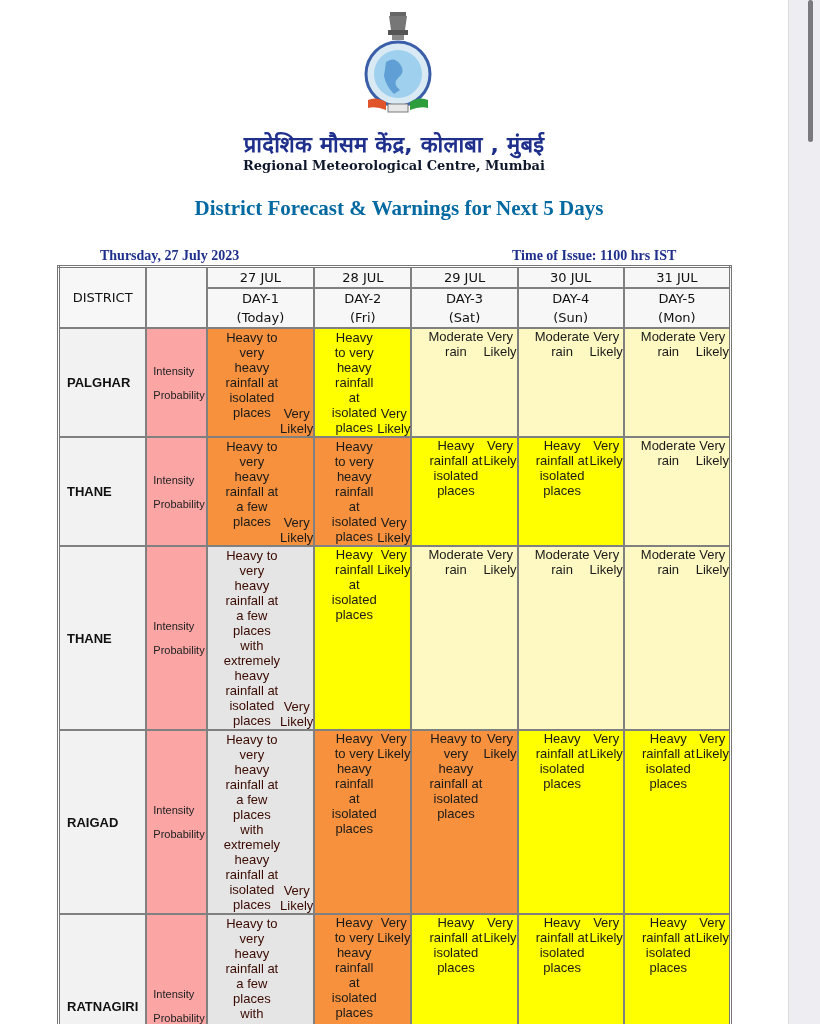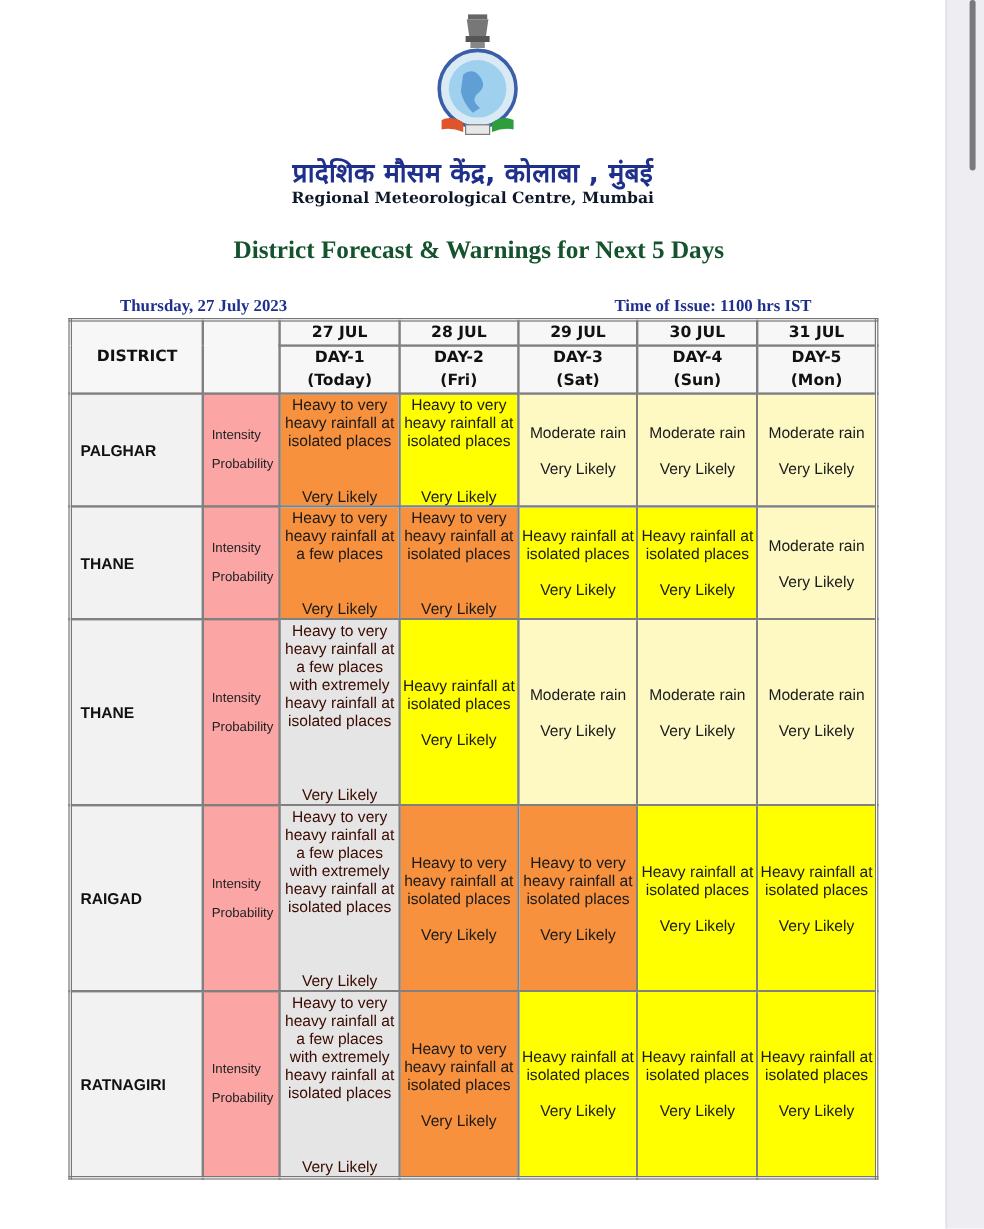--- a/index.html
+++ b/index.html
@@ -4,31 +4,31 @@
 <style>
   html, body { margin:0; padding:0; }
   body { width:820px; height:1024px; background:#ffffff; position:relative; overflow:hidden; font-family:"Liberation Sans", sans-serif; }
   .page { position:absolute; left:0; top:0; width:732px; height:1024px; background:#fff; }
   .scroll-track { position:absolute; left:788px; top:0; width:32px; height:1024px; background:#eeeef2; border-left:1px solid #dcdce0; }
   .scroll-thumb { position:absolute; left:808px; top:0; width:5px; height:142px; background:#7a7a7e; border-radius:3px; }
 
   .emblem { position:absolute; left:362px; top:10px; width:72px; height:108px; }
   .hindi { position:absolute; left:0; width:788px; top:128px; text-align:center; color:#1f2f8c; font-family:"DejaVu Sans", sans-serif; font-weight:bold; font-size:22px; letter-spacing:0.2px; }
   .eng-org { position:absolute; left:0; width:788px; top:158px; text-align:center; color:#0f172a; font-family:"DejaVu Serif", serif; font-weight:bold; font-size:13px; }
-  .title { position:absolute; left:0; width:798px; top:196px; text-align:center; color:#14532d; font-family:"Liberation Serif", serif; font-weight:bold; font-size:21px; }
+  .title { position:absolute; left:0; width:798px; top:196px; text-align:center; color:#0369a1; font-family:"Liberation Serif", serif; font-weight:bold; font-size:21px; }
   .date { position:absolute; left:100px; top:248px; color:#1f2f8c; font-family:"Liberation Serif", serif; font-weight:bold; font-size:14px; }
   .issue { position:absolute; left:512px; top:248px; color:#1f2f8c; font-family:"Liberation Serif", serif; font-weight:bold; font-size:14px; }
 
   table.fc { position:absolute; left:57px; top:265px; border-collapse:collapse; border:3px double #777; table-layout:fixed; }
   table.fc td { border:2px solid #808080; padding:0; text-align:center; vertical-align:middle; }
-  .hdr { background:#f7f7f7; font-family:"DejaVu Sans", sans-serif; font-weight:bold; font-size:13px; color:#111; line-height:19px; }
+  .hdr { background:#f7f7f7; font-family:"DejaVu Sans", sans-serif; font-weight:normal; font-size:13px; color:#111; line-height:19px; }
   .dist { background:#f2f2f2; text-align:left !important; padding-left:7px !important; font-weight:bold; font-size:13px; color:#111; }
   .lbls { background:#fca5a5; font-size:11px; color:#222; line-height:24px; text-align:left !important; padding-left:6px !important; }
   .cell { font-size:13px; line-height:15px; color:#1a1a1a; position:relative; }
-  .cell .inner { display:flex; flex-direction:column; height:100%; }
+  .cell .inner { display:flex; flex-direction:row; height:100%;margin-left:16px; }
   .red { background:#e5e5e5; color:#3a0a00; }
   .orange { background:#f7913d; }
   .yellow { background:#ffff00; }
   .green { background:#fef9c3; }
   .c-top { justify-content:flex-start; padding-top:2px; }
   .c-mid { justify-content:center; }
   .prob-bottom { margin-top:auto; padding-bottom:1px; }
   .gap { height:15px; }
 </style>
 </head>

